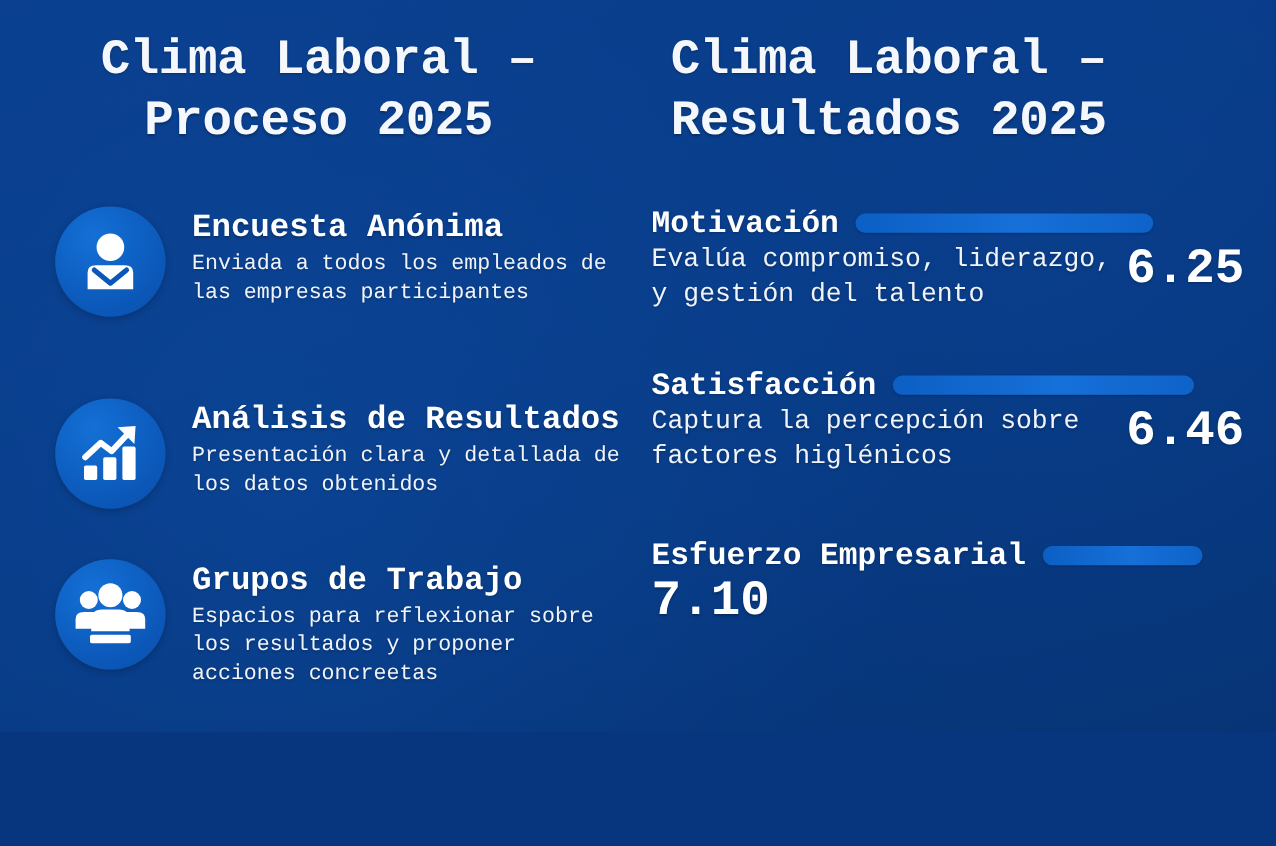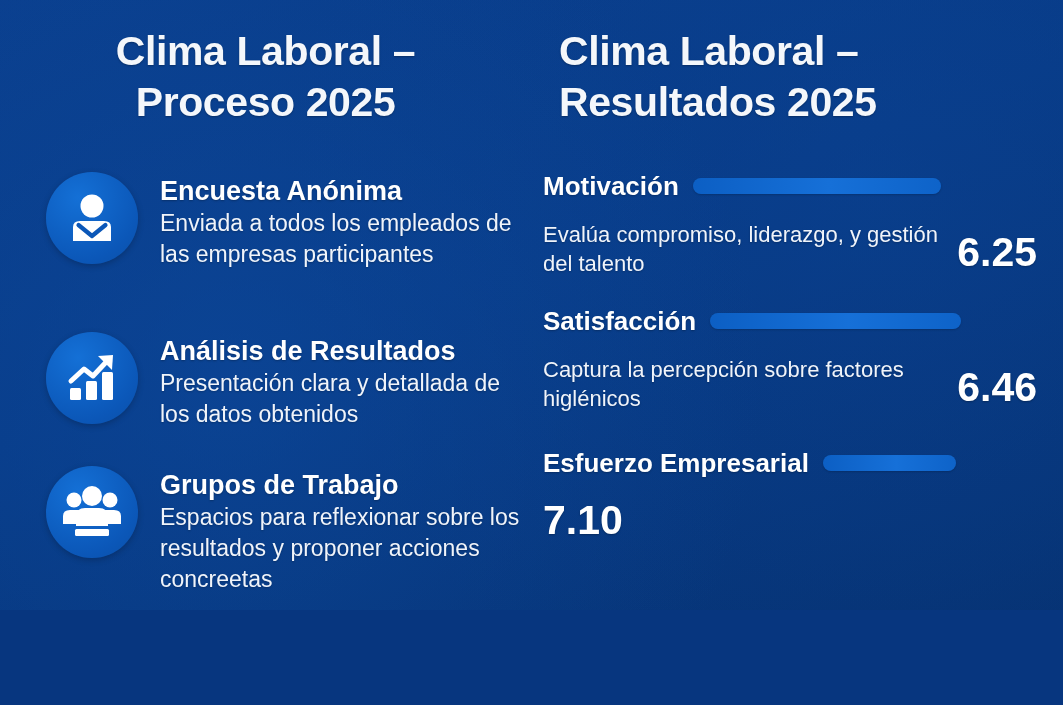--- a/index.html
+++ b/index.html
@@ -16,20 +16,21 @@
     position: relative;
   }
   .canvas {
     position: relative;
     width: 1063px;
     height: 610px;
     background:
       radial-gradient(circle at 22% 62%, rgba(14,75,160,0.55) 0%, rgba(7,54,127,0) 58%),
       radial-gradient(circle at 82% 30%, rgba(12,68,150,0.45) 0%, rgba(7,54,127,0) 60%),
       linear-gradient(160deg, #0A3F8E 0%, #073A85 45%, #063272 100%);
+    font-family: Liberation Mono, monospace;
   }
 
   
   .col-left {
     position: absolute;
     left: 0; top: 0;
     width: 531px; height: 705px;
   }
   .col-right {
     position: absolute;
@@ -89,21 +90,21 @@
   }
   .proc-title {
     font-size: 27px;
     font-weight: 700;
     line-height: 1.12;
     color: #FFFFFF;
     text-shadow: 0 1px 2px rgba(0,0,0,0.25);
     white-space: nowrap;
   }
   .proc-desc {
-    font-size: 23px;
+    font-size: 18px;
     font-weight: 400;
     line-height: 1.34;
     color: #F0F4FA;
     margin-top: 2px;
     text-shadow: 0 1px 2px rgba(0,0,0,0.22);
   }
 
   
   .res-item {
     position: absolute;
@@ -130,23 +131,23 @@
   .res-bar {
     height: 16px;
     border-radius: 8px;
     background: linear-gradient(90deg, #0C5FC4 0%, #1670D8 55%, #0E63C9 100%);
     margin-left: 14px;
     box-shadow: 0 1px 2px rgba(0,0,0,0.18);
   }
 
   .res-body {
     display: flex;
-    align-items: flex-end;
+    align-items: flex-start;
     justify-content: space-between;
-    margin-top: 18px;
+    margin-top: 0;
   }
   .res-desc {
     font-size: 22px;
     font-weight: 400;
     line-height: 1.32;
     color: #F0F4FA;
     text-shadow: 0 1px 2px rgba(0,0,0,0.22);
     flex: 1 1 auto;
     padding-right: 10px;
   }

